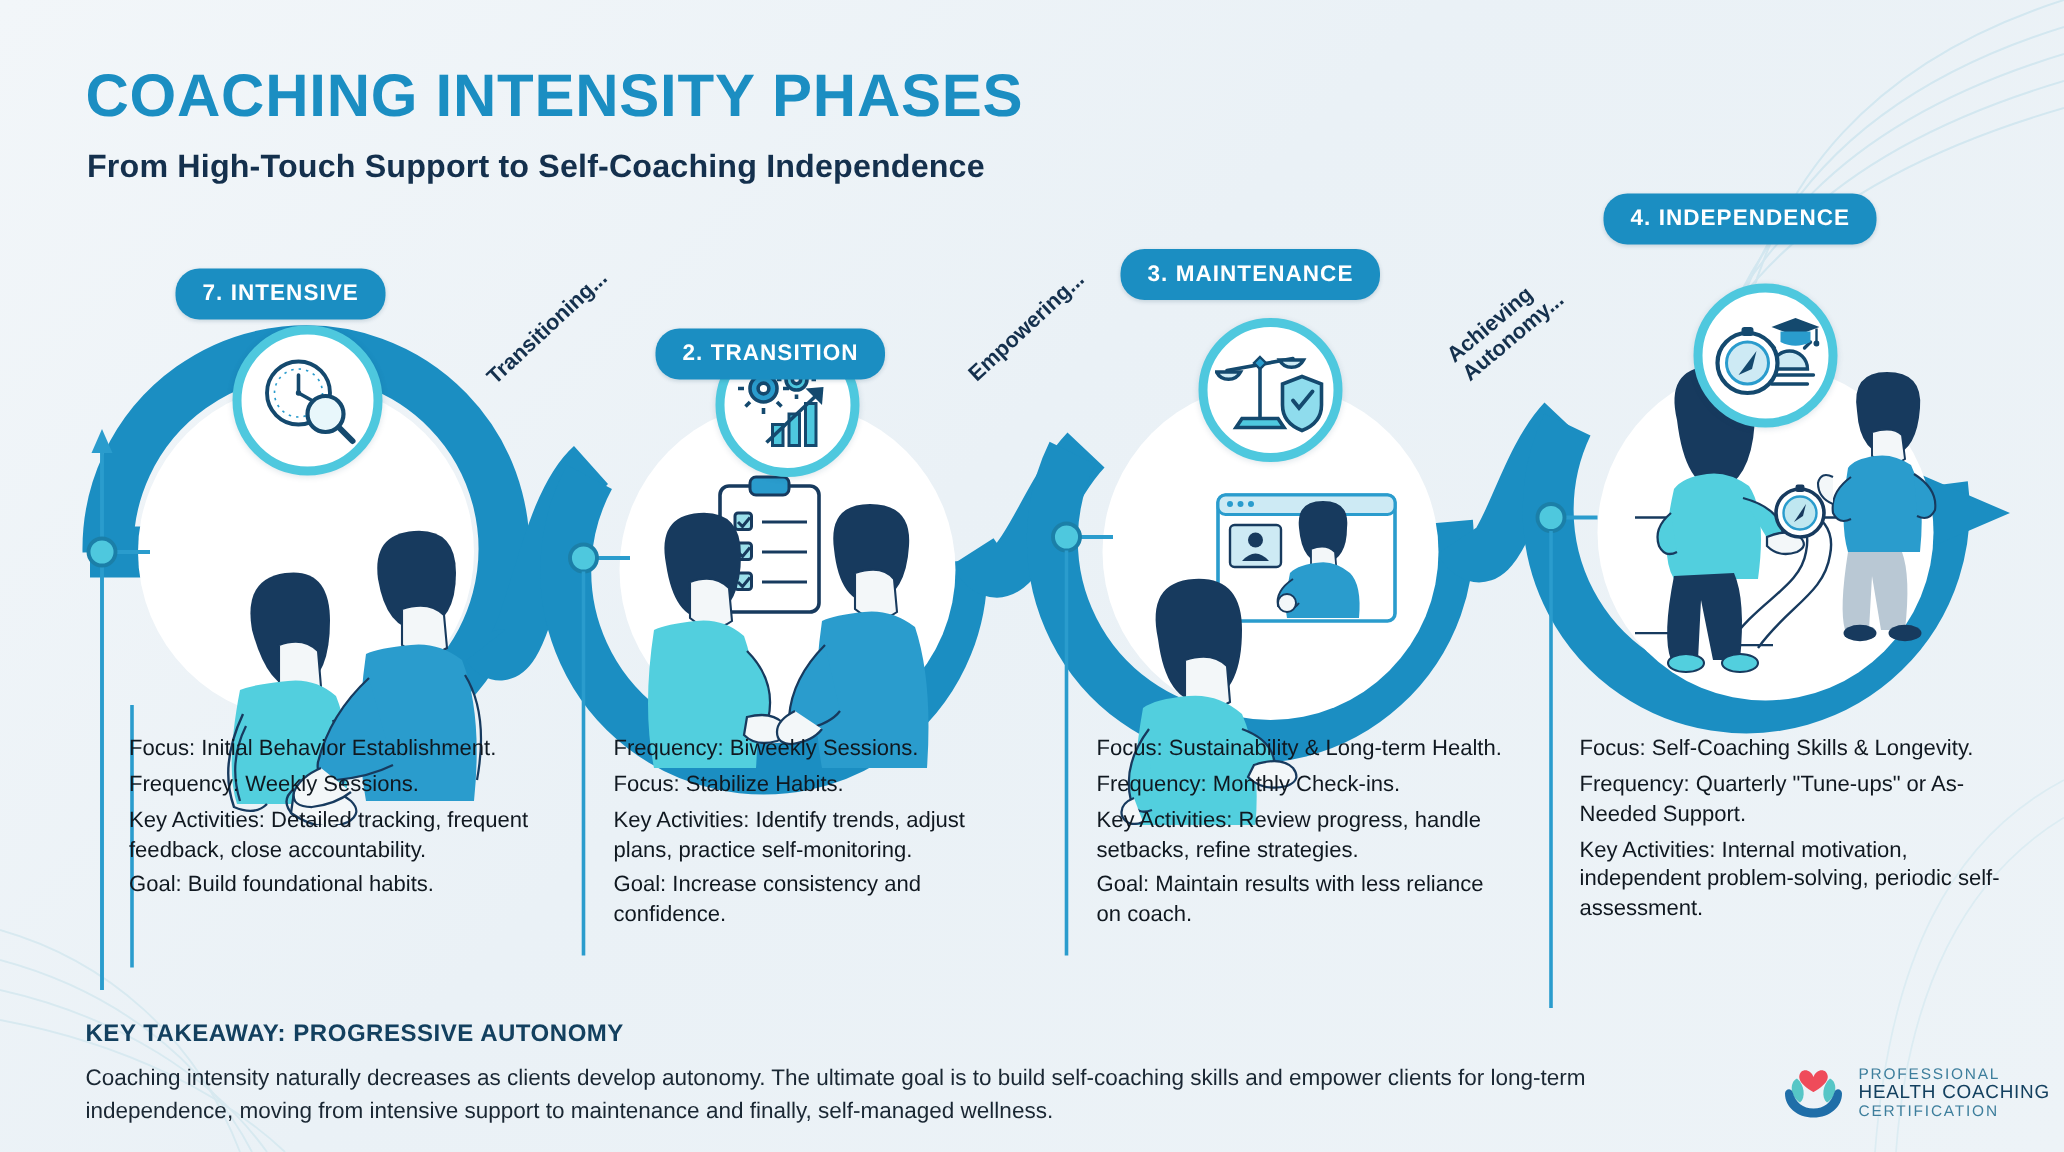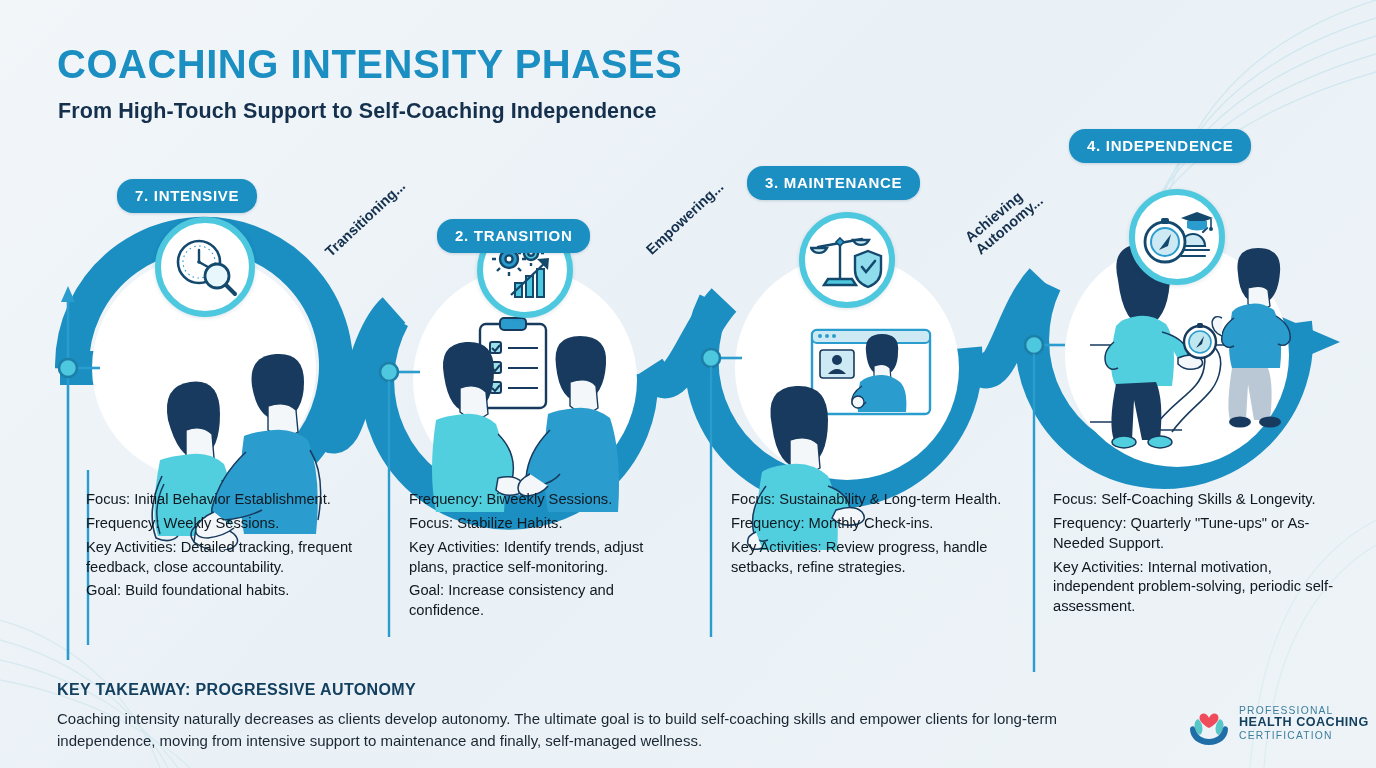--- a/index.html
+++ b/index.html
@@ -100,26 +100,26 @@
     font-size: 15px;
     color: #1a2733;
     line-height: 1.45;
   }
 
   
   .logo {
     position: absolute;
     left: 1187px; top: 705px;
     display: flex;
-    align-items: flex-start;
+    align-items: flex-end;
     gap: 8px;
   }
   .logo-text { line-height: 1.08; }
   .logo-l1 { font-size: 10.3px; letter-spacing: 1.2px; color: #3d7e9c; font-weight: normal; }
-  .logo-l2 { font-size: 12.6px; letter-spacing: 0.5px; color: #13405f; font-weight: bold; }
+  .logo-l2 { font-size: 12.6px; letter-spacing: 0.5px; color: #13405f; font-weight: normal; }
   .logo-l3 { font-size: 10.3px; letter-spacing: 1.2px; color: #3d7e9c; font-weight: normal; }
 </style>
 </head>
 <body>
 
 <div id="stage">
 
   <svg class="bg-swirls" width="1376" height="768">
     <g fill="none" stroke="#cfe6ef" stroke-width="1.4" opacity="0.85">
       <path d="M1376,0 C1250,40 1180,120 1160,230"></path>
@@ -411,20 +411,21 @@
     <p><b>Frequency:</b><span> Biweekly Sessions.</span></p>
     <p><b>Focus:</b><span> Stabilize Habits.</span></p>
     <p><b>Key Activities:</b><span> Identify trends, adjust plans, practice self-monitoring.</span></p>
     <p><b>Goal:</b><span> Increase consistency and confidence.</span></p>
   </div>
 
   <div class="block" style="left:731px; top:490px; width:278px;">
     <p><b>Focus:</b><span> Sustainability &amp; Long-term Health.</span></p>
     <p><b>Frequency:</b><span> Monthly Check-ins.</span></p>
     <p><b>Key Activities:</b><span> Review progress, handle setbacks, refine strategies.</span></p>
+    <p><b>Goal:</b><span> Maintain results with less reliance on coach.</span></p>
   </div>
 
   <div class="block" style="left:1053px; top:490px; width:290px;">
     <p><b>Focus:</b><span> Self-Coaching Skills &amp; Longevity.</span></p>
     <p><b>Frequency:</b><span> Quarterly "Tune-ups" or As-Needed Support.</span></p>
     <p><b>Key Activities:</b><span> Internal motivation, independent problem-solving, periodic self-assessment.</span></p>
   </div>
 
   <div class="takeaway-title">KEY TAKEAWAY: PROGRESSIVE AUTONOMY</div>
   <div class="takeaway-body">Coaching intensity naturally decreases as clients develop autonomy. The ultimate goal is to build self-coaching skills and empower clients for long-term independence, moving from intensive support to maintenance and finally, self-managed wellness.</div>

